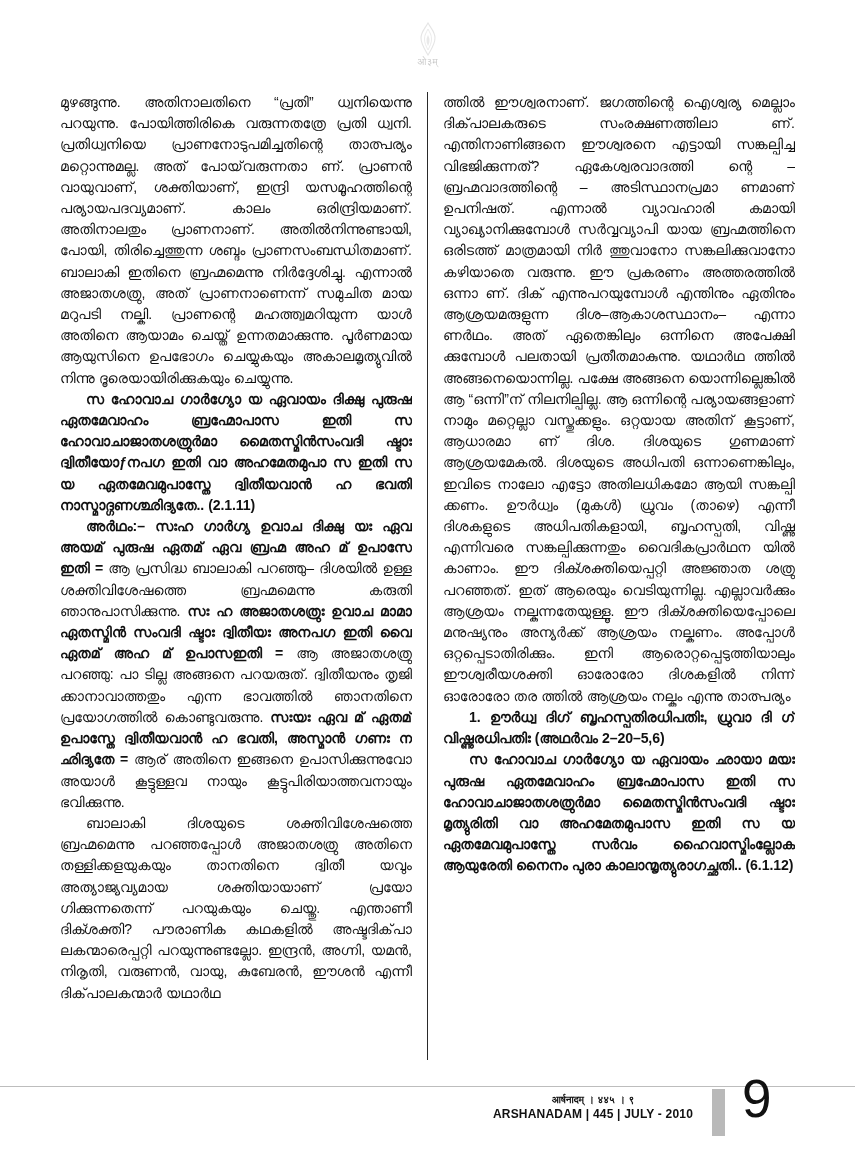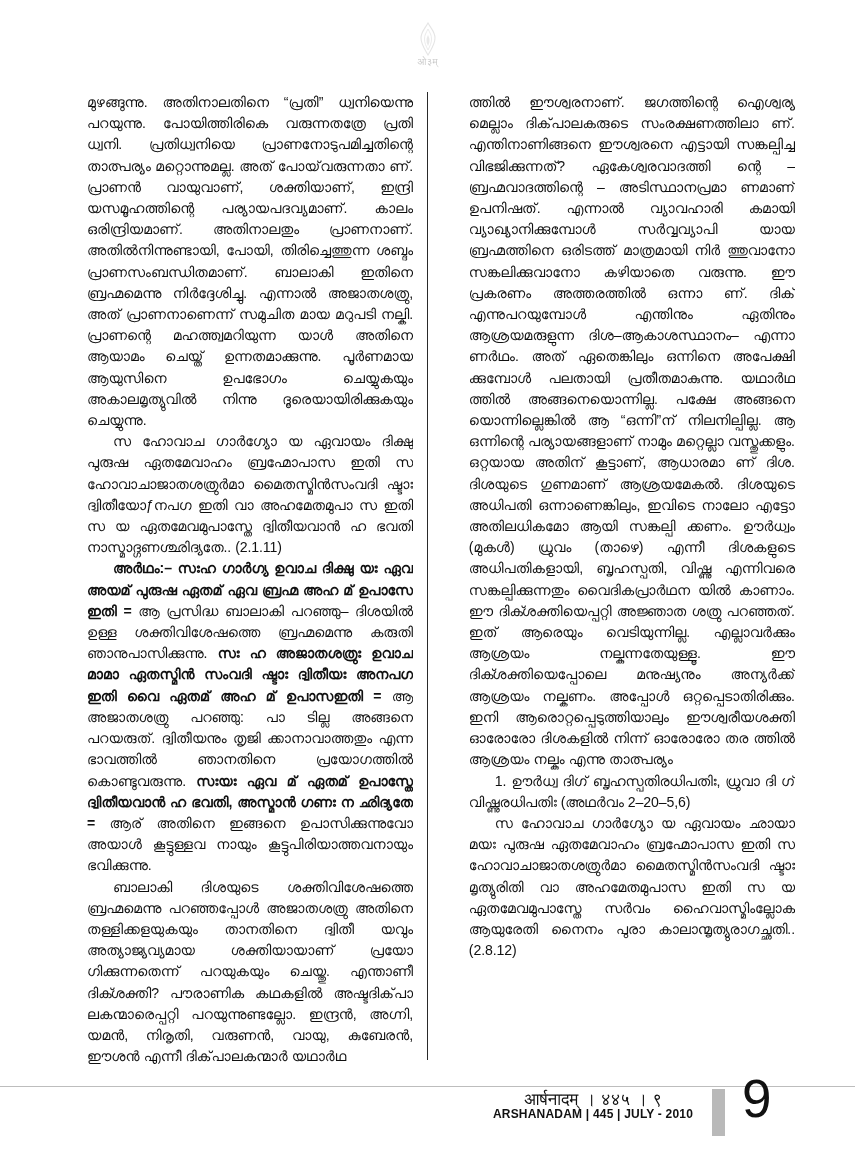--- a/index.html
+++ b/index.html
@@ -64,21 +64,20 @@
     top: 92px;
     left: 60px;
     width: 735px;
     height: 985px;
     display: flex;
     align-items: stretch;
   }
   .col {
     width: 352px;
     overflow: hidden;
-    margin-left: 27px;
   }
   .col-gutter {
     width: 31px;
     display: flex;
     justify-content: center;
   }
   .col-rule {
     width: 1px;
     background: #2a2a2a;
     height: 968px;
@@ -90,21 +89,21 @@
     font-family: "Liberation Sans", "DejaVu Sans", sans-serif;
     font-size: 14.1px;
     line-height: 21.2px;
     text-align: justify;
     text-justify: inter-word;
     word-spacing: 0.2px;
     color: #111;
   }
   p.indent { text-indent: 26px; }
   p.bold {
-    font-weight: normal;
+    font-weight: bold;
     letter-spacing: -0.1px;
   }
   .b { font-weight: bold; }
 
   
   .footer-rule {
     position: absolute;
     left: 0;
     right: 0;
     top: 1086px;
@@ -120,22 +119,22 @@
   }
   .footer-center {
     position: absolute;
     right: 152px;
     top: 4px;
     text-align: center;
     width: 220px;
   }
   .footer-dev {
     font-family: "DejaVu Sans", sans-serif;
-    font-size: 17px;
-    font-weight: normal;
+    font-size: 10px;
+    font-weight: bold;
     color: #111;
     line-height: 15px;
     white-space: nowrap;
   }
   .footer-eng {
     font-family: "Liberation Sans", sans-serif;
     font-size: 12px;
     font-weight: bold;
     letter-spacing: 0.2px;
     color: #111;
@@ -185,21 +184,21 @@
         <p class="indent bold">സ ഹോവാച ഗാർഗ്യോ യ ഏവായം ദിക്ഷു പുരുഷ ഏതമേവാഹം ബ്രഹ്മോപാസ ഇതി സ ഹോവാചാജാതശത്രുർമാ    മൈതസ്മിൻസംവദി ഷ്ടാഃ ദ്വിതീയോƒനപഗ ഇതി വാ അഹമേതമുപാ സ ഇതി സ യ ഏതമേവമുപാസ്തേ ദ്വിതീയവാൻ ഹ ഭവതി നാസ്മാദ്ഗണശ്ഛിദ്യതേ.. (2.1.11)</p>
         <p class="indent"><span class="b">അർഥം:– സഃഹ ഗാർഗ്യ ഉവാച ദിക്ഷു യഃ ഏവ അയമ് പുരുഷ ഏതമ് ഏവ ബ്രഹ്മ അഹ മ് ഉപാസേ ഇതി = </span><span>ആ പ്രസിദ്ധ ബാലാകി പറഞ്ഞു– ദിശയിൽ ഉള്ള ശക്തിവിശേഷത്തെ ബ്രഹ്മമെന്നു കരുതി ഞാനുപാസിക്കുന്നു. </span><span class="b">സഃ ഹ അജാതശത്രുഃ ഉവാച മാമാ ഏതസ്മിൻ സംവദി ഷ്ടാഃ ദ്വിതീയഃ അനപഗ ഇതി വൈ ഏതമ് അഹ മ് ഉപാസഇതി = </span><span>ആ അജാതശത്രു പറഞ്ഞു: പാ ടില്ല അങ്ങനെ പറയരുത്. ദ്വിതീയനും തൃജി ക്കാനാവാത്തതും എന്ന ഭാവത്തിൽ ഞാനതിനെ പ്രയോഗത്തിൽ കൊണ്ടുവരുന്നു. </span><span class="b">സഃയഃ ഏവ മ് ഏതമ് ഉപാസ്തേ ദ്വിതീയവാൻ ഹ ഭവതി, അസ്മാൻ ഗണഃ ന ഛിദ്യതേ = </span><span>ആര് അതിനെ ഇങ്ങനെ ഉപാസിക്കുന്നുവോ അയാൾ കൂട്ടുള്ളവ നായും കൂട്ടുപിരിയാത്തവനായും ഭവിക്കുന്നു.</span></p>
         <p class="indent">ബാലാകി ദിശയുടെ ശക്തിവിശേഷത്തെ ബ്രഹ്മമെന്നു പറഞ്ഞപ്പോൾ അജാതശത്രു അതിനെ തള്ളിക്കളയുകയും താനതിനെ ദ്വിതീ യവും അത്യാജ്യവ്യമായ ശക്തിയായാണ് പ്രയോ ഗിക്കുന്നതെന്ന് പറയുകയും ചെയ്തു. എന്താണീ ദിക്ശക്തി? പൗരാണിക കഥകളിൽ അഷ്ടദിക്‌പാ ലകന്മാരെപ്പറ്റി പറയുന്നുണ്ടല്ലോ. ഇന്ദ്രൻ, അഗ്നി, യമൻ, നിരൃതി, വരുണൻ, വായു, കുബേരൻ, ഈശൻ എന്നീ ദിക്‌പാലകന്മാർ യഥാർഥ</p>
       </div>
     <div class="col-gutter">
       <div class="col-rule"></div>
     </div>
     <div class="col" id="col-right">
         <p>ത്തിൽ ഈശ്വരനാണ്. ജഗത്തിന്റെ ഐശ്വര്യ മെല്ലാം ദിക്‌പാലകരുടെ സംരക്ഷണത്തിലാ ണ്. എന്തിനാണിങ്ങനെ ഈശ്വരനെ എട്ടായി സങ്കല്പിച്ച വിഭജിക്കുന്നത്? ഏകേശ്വരവാദത്തി ന്റെ – ബ്രഹ്മവാദത്തിന്റെ – അടിസ്ഥാനപ്രമാ ണമാണ് ഉപനിഷത്. എന്നാൽ വ്യാവഹാരി കമായി വ്യാഖ്യാനിക്കുമ്പോൾ സർവ്വവ്യാപി യായ ബ്രഹ്മത്തിനെ ഒരിടത്ത് മാത്രമായി നിർ ത്തുവാനോ സങ്കലിക്കുവാനോ കഴിയാതെ വരുന്നു. ഈ പ്രകരണം അത്തരത്തിൽ ഒന്നാ ണ്. ദിക് എന്നുപറയുമ്പോൾ എന്തിനും ഏതിനും ആശ്രയമരുളുന്ന ദിശ–ആകാശസ്ഥാനം– എന്നാ ണർഥം. അത് ഏതെങ്കിലും ഒന്നിനെ അപേക്ഷി ക്കുമ്പോൾ പലതായി പ്രതീതമാകുന്നു. യഥാർഥ ത്തിൽ അങ്ങനെയൊന്നില്ല. പക്ഷേ അങ്ങനെ യൊന്നില്ലെങ്കിൽ ആ “ഒന്നി”ന് നിലനില്പില്ല. ആ ഒന്നിന്റെ പര്യായങ്ങളാണ് നാമും മറ്റെല്ലാ വസ്തുക്കളും. ഒറ്റയായ അതിന് കൂട്ടാണ്, ആധാരമാ ണ് ദിശ. ദിശയുടെ ഗുണമാണ് ആശ്രയമേകൽ. ദിശയുടെ അധിപതി ഒന്നാണെങ്കിലും, ഇവിടെ നാലോ എട്ടോ അതിലധികമോ ആയി സങ്കല്പി ക്കണം. ഊർധ്വം (മുകൾ) ധ്രുവം (താഴെ) എന്നീ ദിശകളുടെ അധിപതികളായി, ബൃഹസ്പതി, വിഷ്ണു എന്നിവരെ സങ്കല്പിക്കുന്നതും വൈദികപ്രാർഥന യിൽ കാണാം. ഈ ദിക്ശക്തിയെപ്പറ്റി അജ്ഞാത ശത്രു പറഞ്ഞത്. ഇത് ആരെയും വെടിയുന്നില്ല. എല്ലാവർക്കും ആശ്രയം നല്കുന്നതേയുള്ളൂ. ഈ ദിക്ശക്തിയെപ്പോലെ മനുഷ്യനും അന്യർക്ക് ആശ്രയം നല്കണം. അപ്പോൾ ഒറ്റപ്പെടാതിരിക്കും. ഇനി ആരൊറ്റപ്പെടുത്തിയാലും ഈശ്വരീയശക്തി ഓരോരോ ദിശകളിൽ നിന്ന് ഓരോരോ തര ത്തിൽ ആശ്രയം നല്കും എന്നു താത്പര്യം</p>
         <p class="indent bold">1. ഊർധ്വ ദിഗ് ബൃഹസ്പതിരധിപതിഃ, ധ്രുവാ ദി ഗ് വിഷ്ണുരധിപതിഃ (അഥർവം 2–20–5,6)</p>
-        <p class="indent bold">സ ഹോവാച ഗാർഗ്യോ യ ഏവായം ഛായാ മയഃ പുരുഷ ഏതമേവാഹം ബ്രഹ്മോപാസ ഇതി സ ഹോവാചാജാതശത്രുർമാ മൈതസ്മിൻസംവദി ഷ്ടാഃ മൃത്യുരിതി വാ അഹമേതമുപാസ ഇതി സ യ ഏതമേവമുപാസ്തേ സർവം ഹൈവാസ്മിംല്ലോക ആയുരേതി നൈനം പുരാ കാലാന്മൃത്യുരാഗച്ഛതി.. (2.8.12)</p>
+        <p class="indent bold">സ ഹോവാച ഗാർഗ്യോ യ ഏവായം ഛായാ മയഃ പുരുഷ ഏതമേവാഹം ബ്രഹ്മോപാസ ഇതി സ ഹോവാചാജാതശത്രുർമാ മൈതസ്മിൻസംവദി ഷ്ടാഃ മൃത്യുരിതി വാ അഹമേതമുപാസ ഇതി സ യ ഏതമേവമുപാസ്തേ സർവം ഹൈവാസ്മിംല്ലോക ആയുരേതി നൈനം പുരാ കാലാന്മൃത്യുരാഗച്ഛതി.. (6.1.12)</p>
       </div>
   </div>
 
   <div class="footer-rule" style="background: rgb(189, 189, 189);"></div>
   <div class="footer">
     <div class="footer-center">
       <div class="footer-dev">आर्षनादम् । ४४५ । ९</div>
       <div class="footer-eng">ARSHANADAM | 445 | JULY - 2010</div>
     </div>
     <div class="footer-bar" style="background: rgb(185, 185, 185);"></div>

